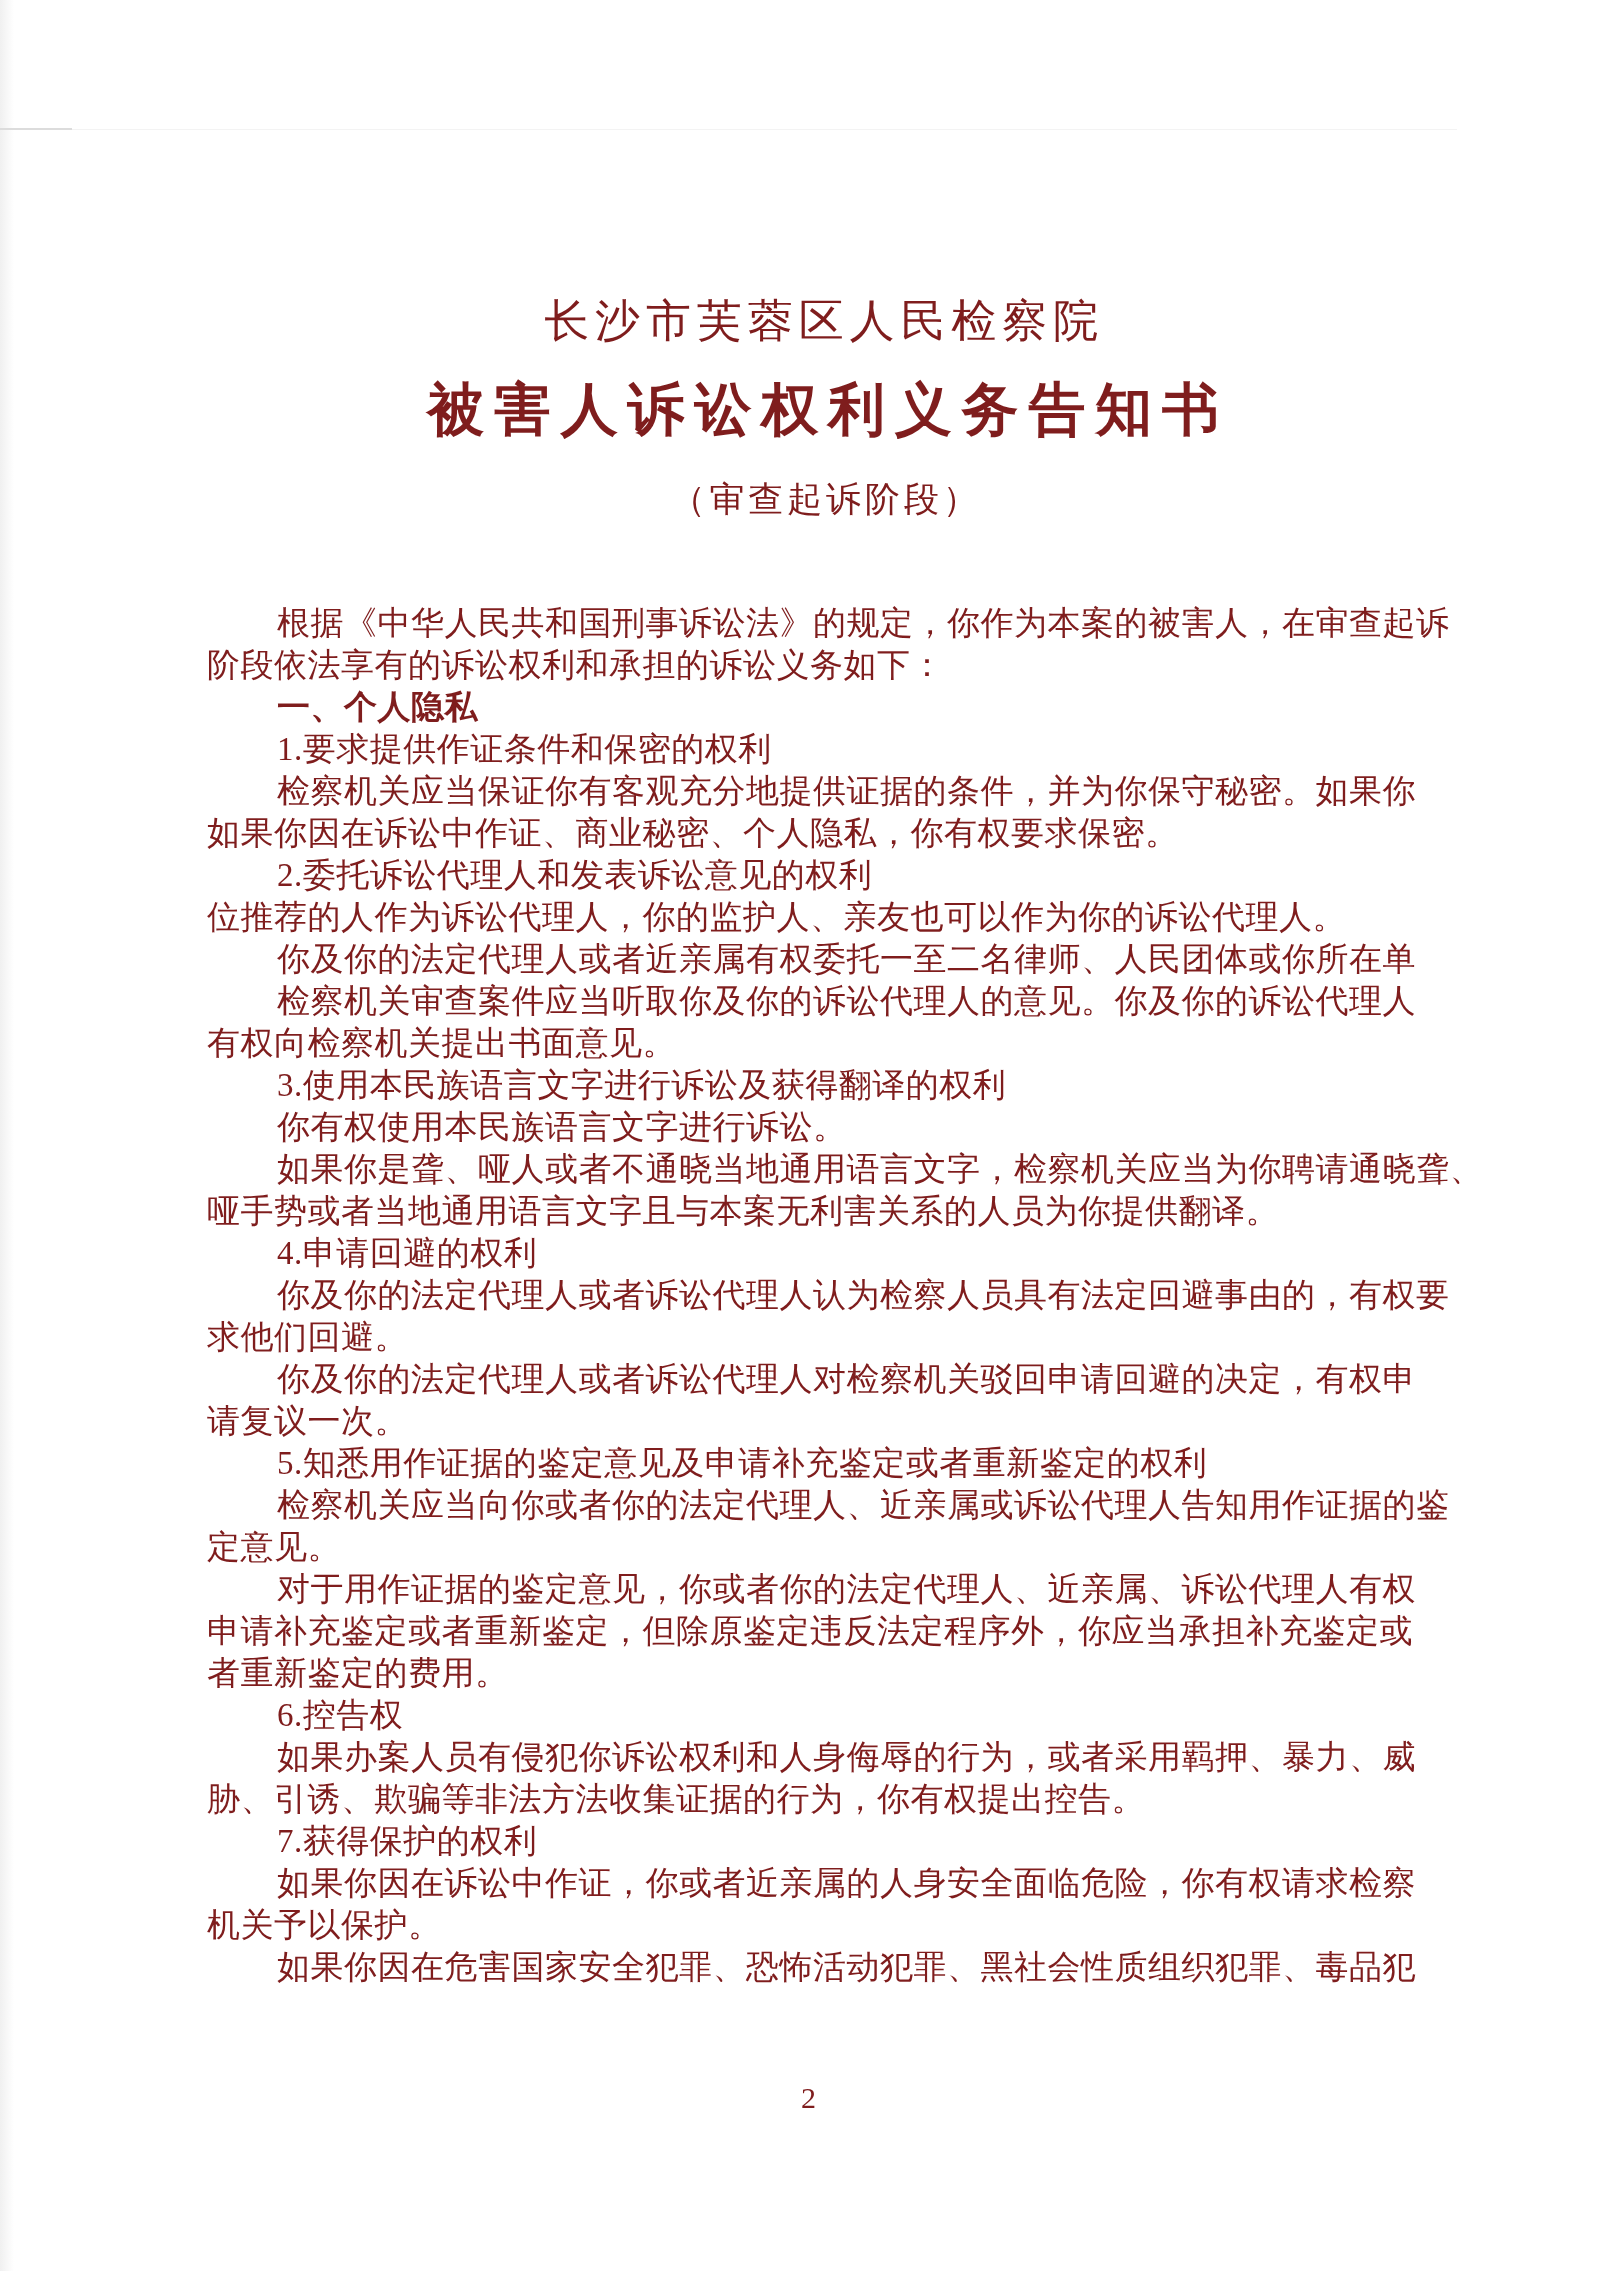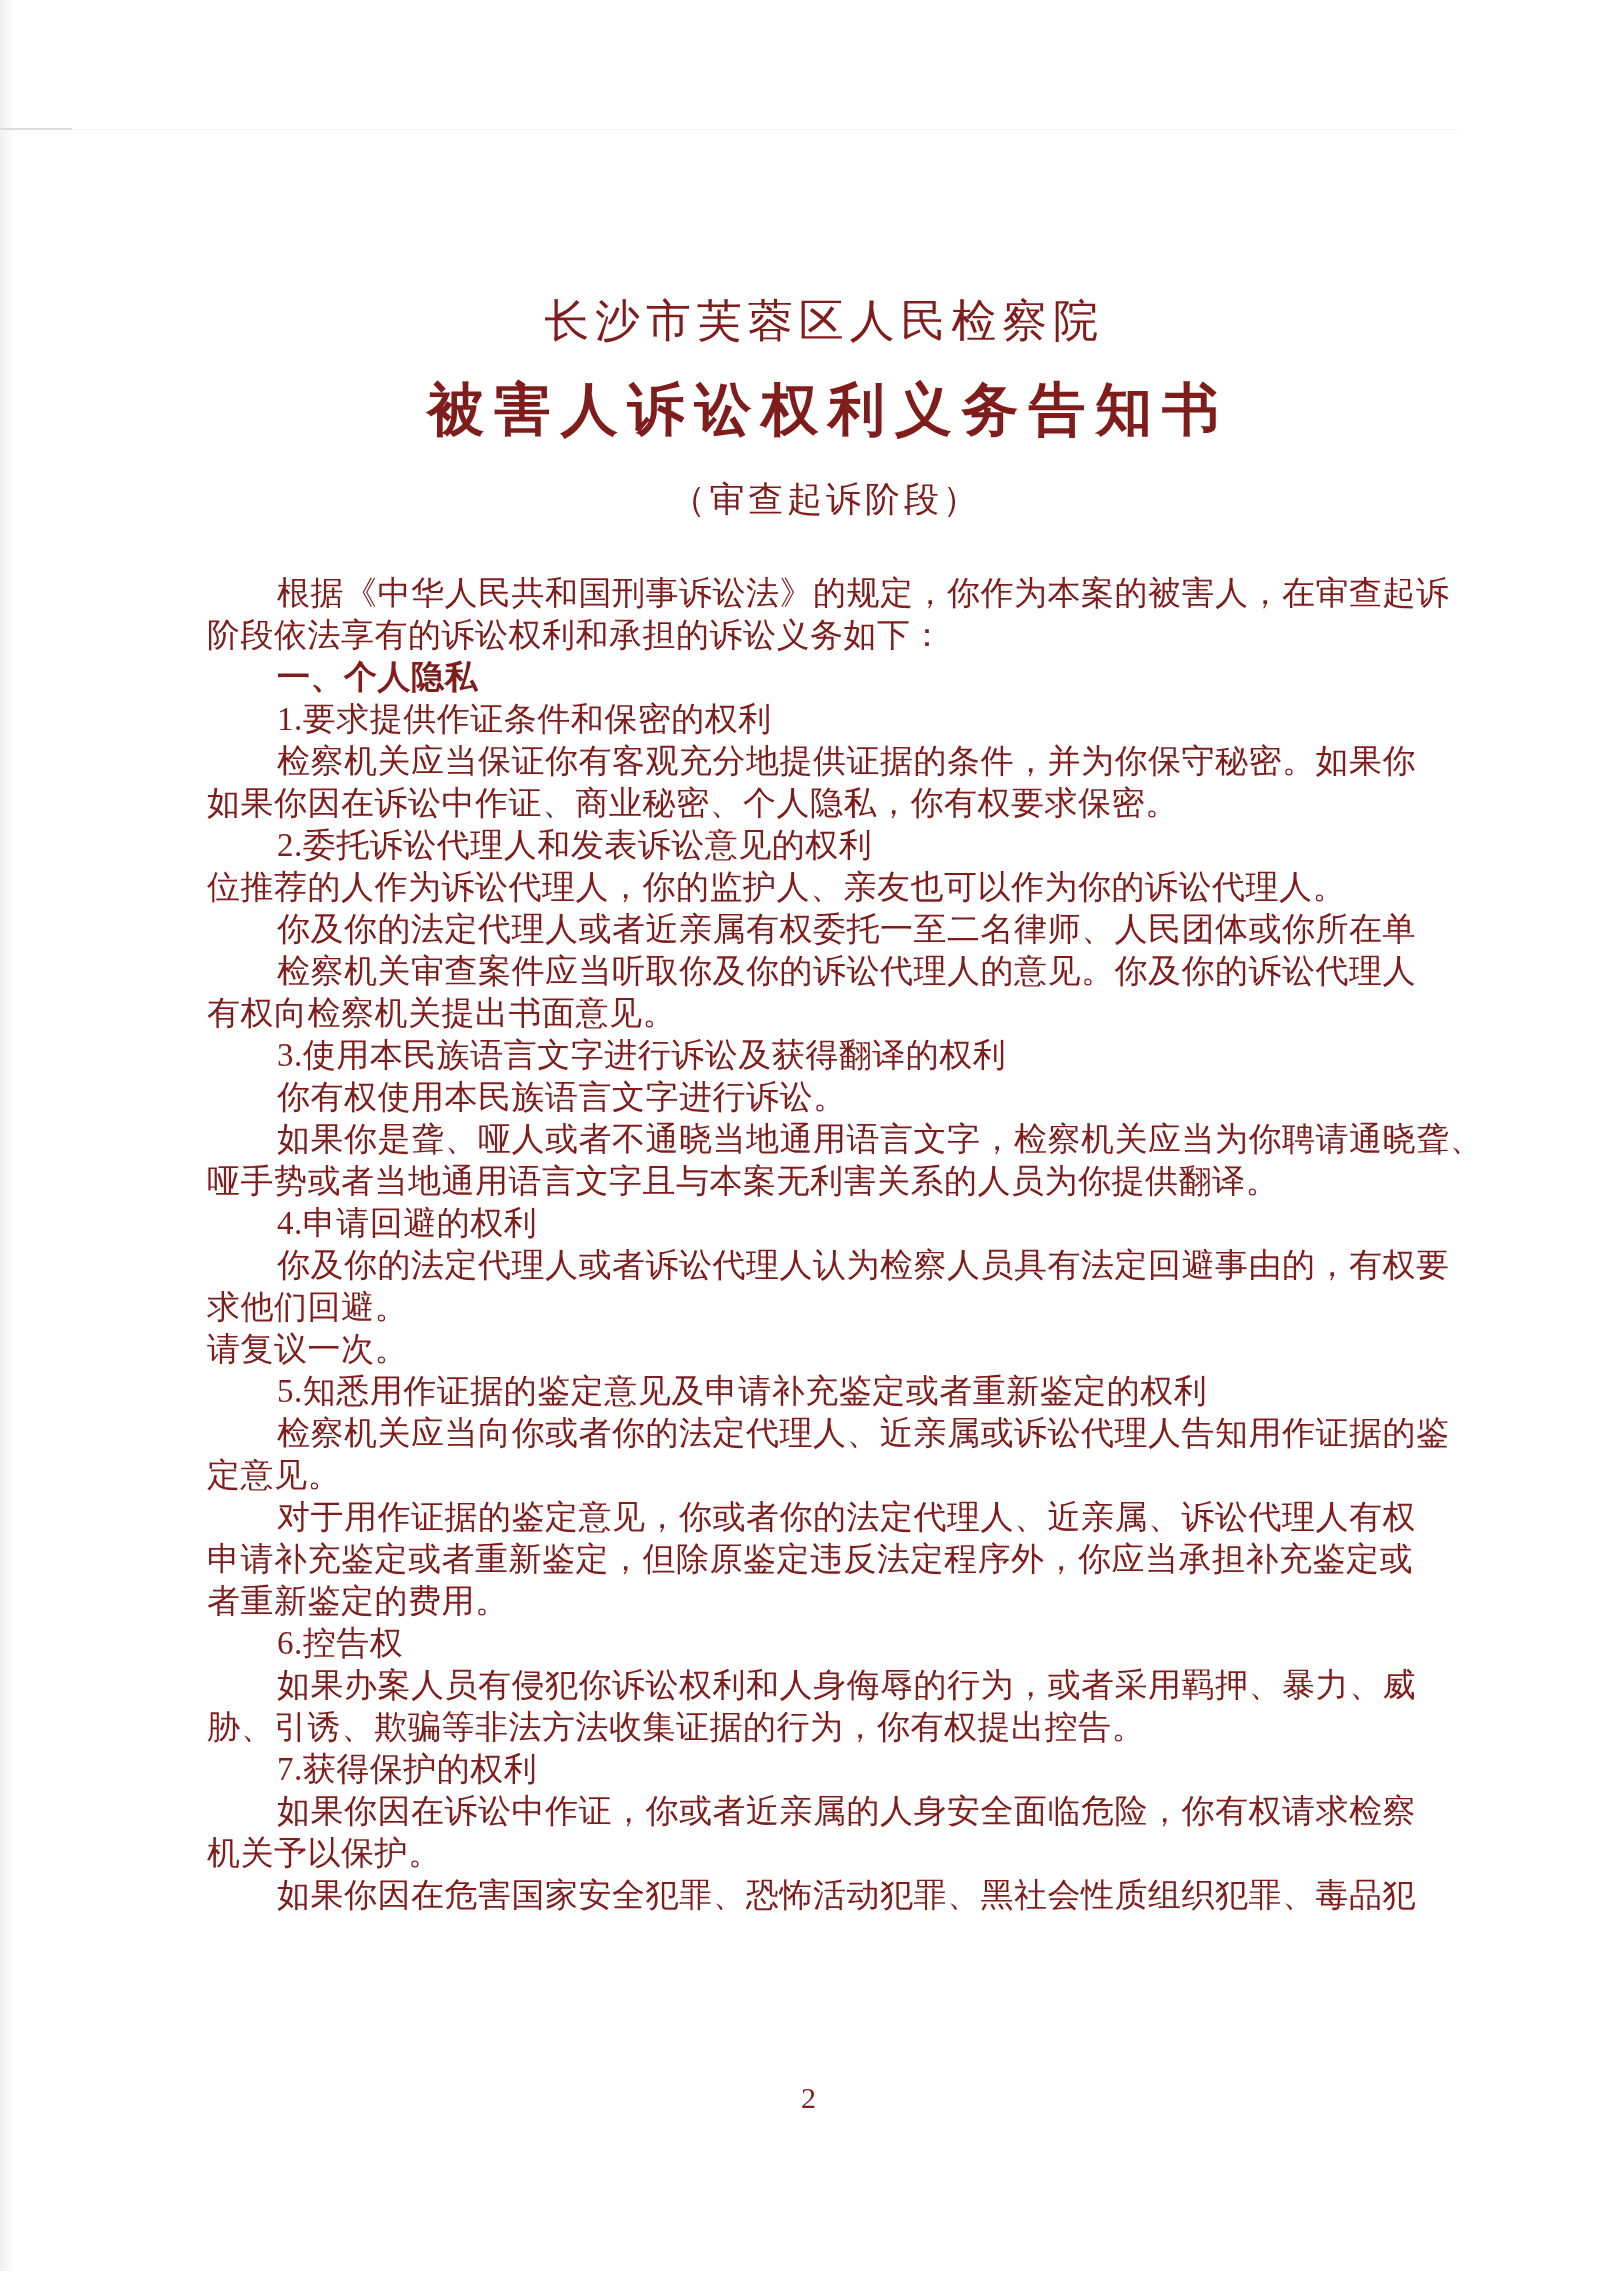--- a/index.html
+++ b/index.html
@@ -65,21 +65,21 @@
     width: 100%;
     text-align: center;
     font-size: 35px;
     line-height: 51px;
     letter-spacing: 3.9px;
     transform: translateX(17.6px);
     white-space: nowrap;
   }
   .doc-body {
     position: absolute;
-    top: 572px;
+    top: 602px;
     left: 207px;
     width: 1268px;
     font-size: 33px;
     line-height: 42px;
     letter-spacing: 0.5px;
   }
   .doc-body .line {
     white-space: nowrap;
   }
   .doc-body .line.indent {
@@ -124,20 +124,21 @@
       <div class="line indent">你及你的法定代理人或者近亲属有权委托一至二名律师、人民团体或你所在单</div>
       <div class="line indent">检察机关审查案件应当听取你及你的诉讼代理人的意见。你及你的诉讼代理人</div>
       <div class="line">有权向检察机关提出书面意见。</div>
       <div class="line indent">3.使用本民族语言文字进行诉讼及获得翻译的权利</div>
       <div class="line indent">你有权使用本民族语言文字进行诉讼。</div>
       <div class="line indent">如果你是聋、哑人或者不通晓当地通用语言文字，检察机关应当为你聘请通晓聋、</div>
       <div class="line">哑手势或者当地通用语言文字且与本案无利害关系的人员为你提供翻译。</div>
       <div class="line indent">4.申请回避的权利</div>
       <div class="line indent">你及你的法定代理人或者诉讼代理人认为检察人员具有法定回避事由的，有权要</div>
       <div class="line">求他们回避。</div>
+      <div class="line indent">你及你的法定代理人或者诉讼代理人对检察机关驳回申请回避的决定，有权申</div>
       <div class="line">请复议一次。</div>
       <div class="line indent">5.知悉用作证据的鉴定意见及申请补充鉴定或者重新鉴定的权利</div>
       <div class="line indent">检察机关应当向你或者你的法定代理人、近亲属或诉讼代理人告知用作证据的鉴</div>
       <div class="line">定意见。</div>
       <div class="line indent">对于用作证据的鉴定意见，你或者你的法定代理人、近亲属、诉讼代理人有权</div>
       <div class="line">申请补充鉴定或者重新鉴定，但除原鉴定违反法定程序外，你应当承担补充鉴定或</div>
       <div class="line">者重新鉴定的费用。</div>
       <div class="line indent">6.控告权</div>
       <div class="line indent">如果办案人员有侵犯你诉讼权利和人身侮辱的行为，或者采用羁押、暴力、威</div>
       <div class="line">胁、引诱、欺骗等非法方法收集证据的行为，你有权提出控告。</div>

